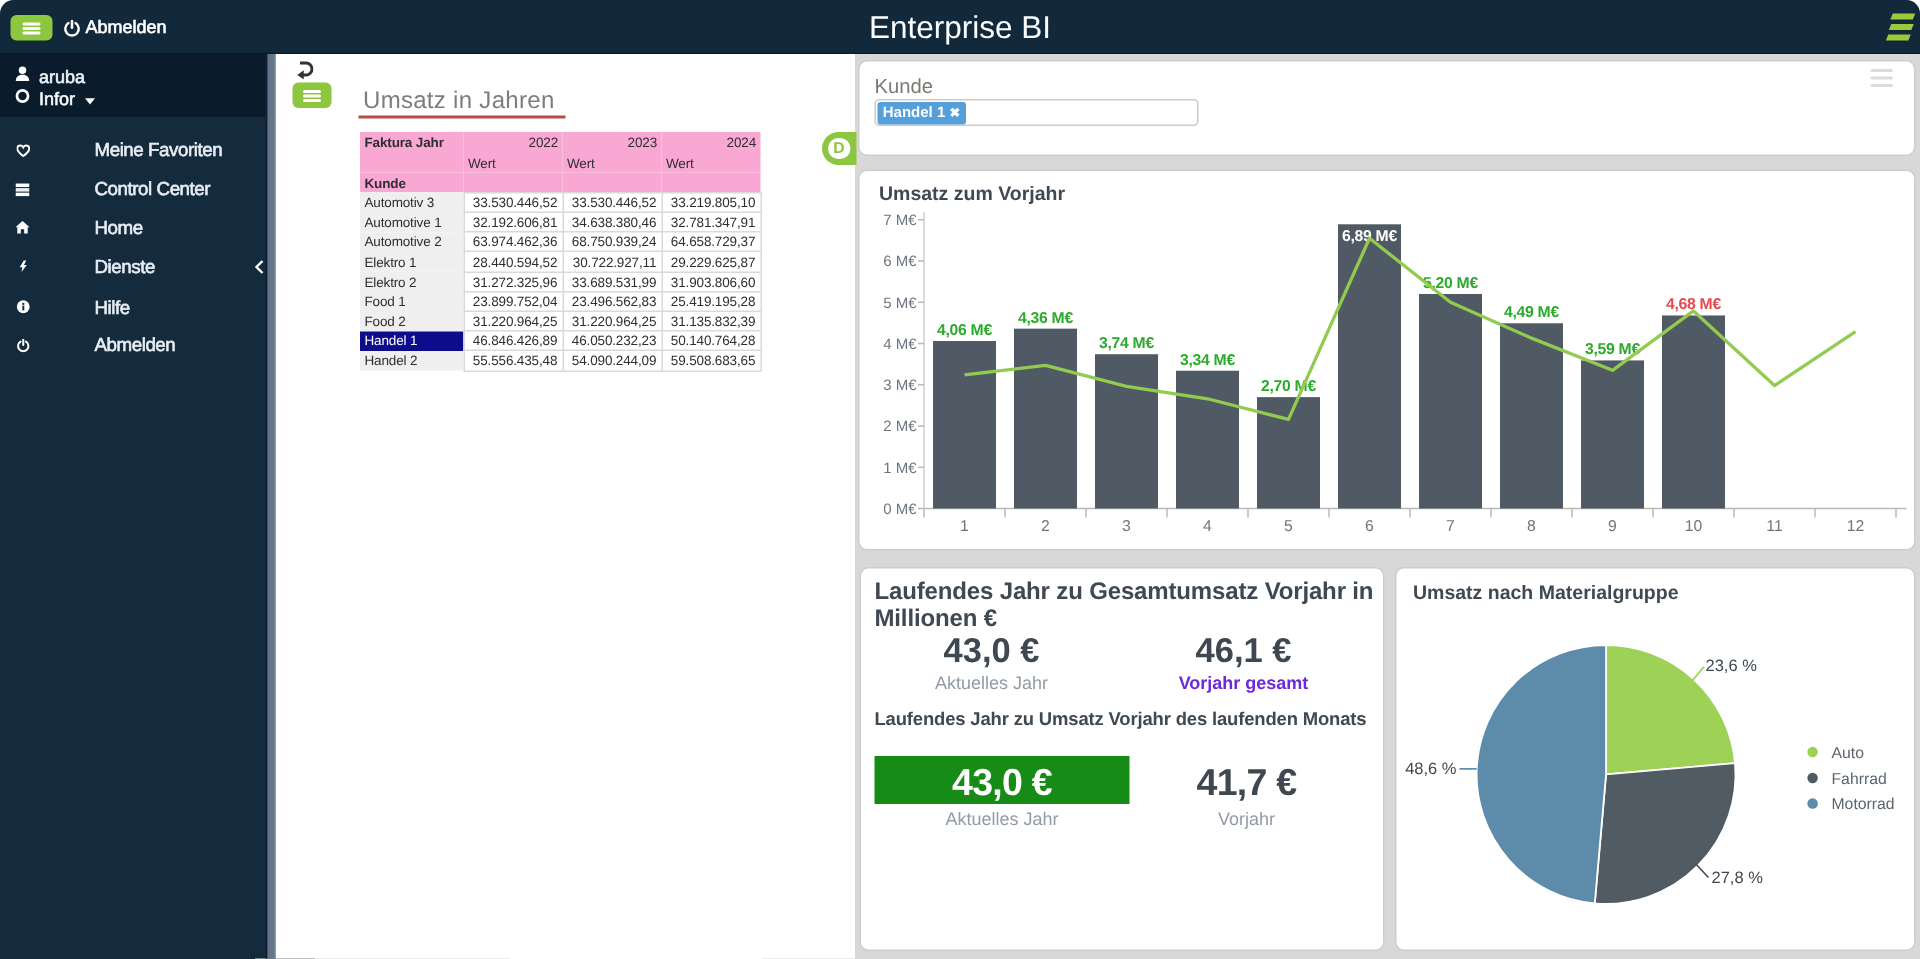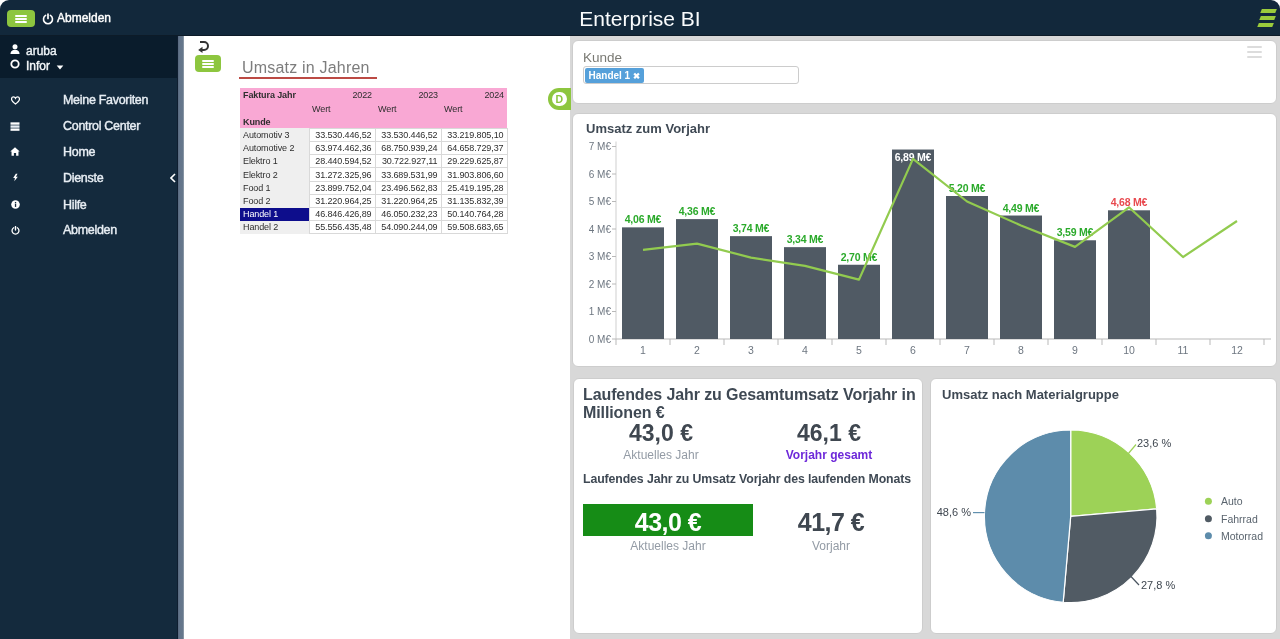--- a/index.html
+++ b/index.html
@@ -152,20 +152,26 @@
         <td class="lab" style="font-weight:bold;">Kunde</td>
         <td></td>
         <td></td>
         <td></td>
       </tr>
   <tr>
         <td class="lab">Automotiv 3</td>
         <td class="val">33.530.446,52</td>
         <td class="val">33.530.446,52</td>
         <td class="val">33.219.805,10</td>
+      </tr>
+  <tr>
+        <td class="lab">Automotive 1</td>
+        <td class="val">32.192.606,81</td>
+        <td class="val">34.638.380,46</td>
+        <td class="val">32.781.347,91</td>
       </tr>
   <tr>
         <td class="lab">Automotive 2</td>
         <td class="val">63.974.462,36</td>
         <td class="val">68.750.939,24</td>
         <td class="val">64.658.729,37</td>
       </tr>
   <tr>
         <td class="lab">Elektro 1</td>
         <td class="val">28.440.594,52</td>

